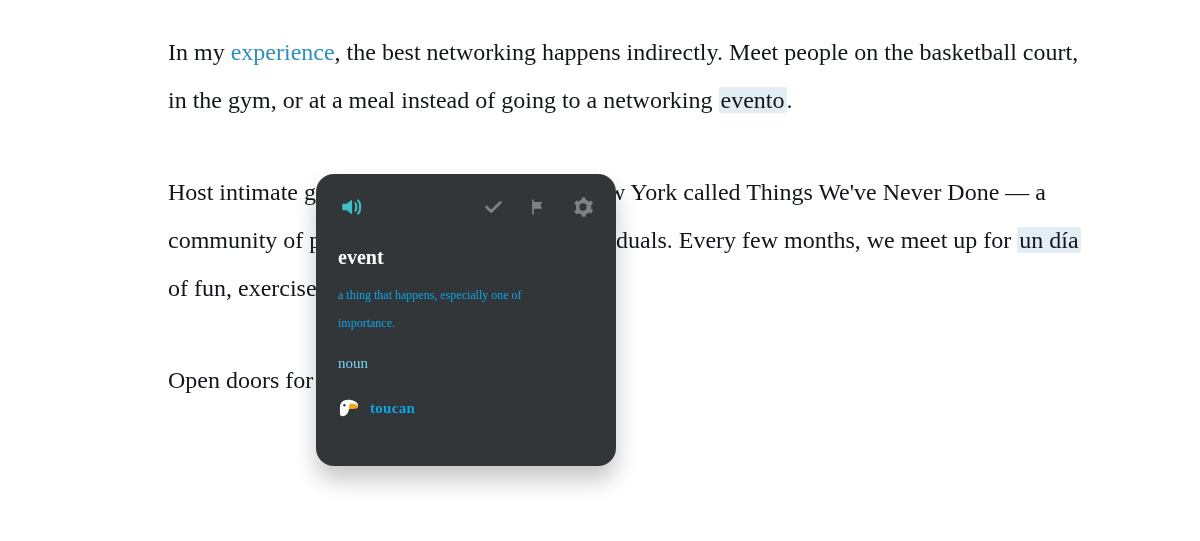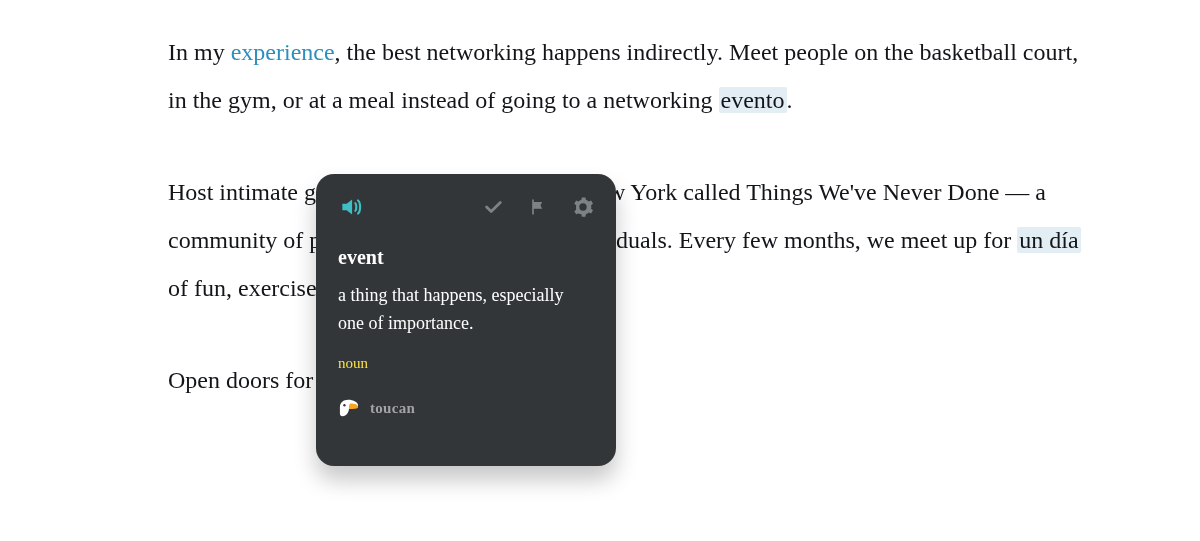--- a/index.html
+++ b/index.html
@@ -12,24 +12,24 @@
   .popup {
     position: absolute; left: 316px; top: 174px; width: 300px; min-height: 292px;
     background: #323638; border-radius: 18px; font-family: Liberation Serif, serif;
     box-shadow: 0 14px 22px rgba(0,0,0,.22);
     padding: 18px 22px 16px 22px;
   }
   .popup-top { display: flex; align-items: center; justify-content: space-between; height: 30px; margin-bottom: 24px; }
   .popup-top-right { display: flex; align-items: center; gap: 24px; }
   .icon-btn { background: none; border: none; padding: 0; cursor: pointer; display: inline-flex; align-items: center; justify-content: center; }
   .popup-word { color: #fff; font-weight: 700; font-size: 20px; margin-bottom: 12px; }
-  .popup-def  { color: #ffffff; font-size: 18px; line-height: 28px; max-width: 230px; margin-bottom: 18px; }
-  .popup-pos  { color: #fde047; font-size: 15px; margin-bottom: 26px; }
+  .popup-def  { color: #0ea5e9; font-size: 12px; line-height: 28px; max-width: 230px; margin-bottom: 18px; }
+  .popup-pos  { color: #7dd3fc; font-size: 15px; margin-bottom: 26px; }
   .popup-brand { display: flex; align-items: center; gap: 10px; }
-  .brand-text { color: #a3a3a3; font-weight: 700; font-size: 15px; letter-spacing: .3px; }
+  .brand-text { color: #0ea5e9; font-weight: 700; font-size: 15px; letter-spacing: .3px; }
 </style>
 </head>
 <body>
 
 <div class="page">
 
   <div class="article">
     <p>
       <span>In my </span><a href="#" class="hl-link">experience</a><span>, the best networking happens indirectly. Meet people on the basketball court, in the gym, or at a meal instead of going to a networking </span><span class="hl-word">evento</span><span>.</span>
     </p>

